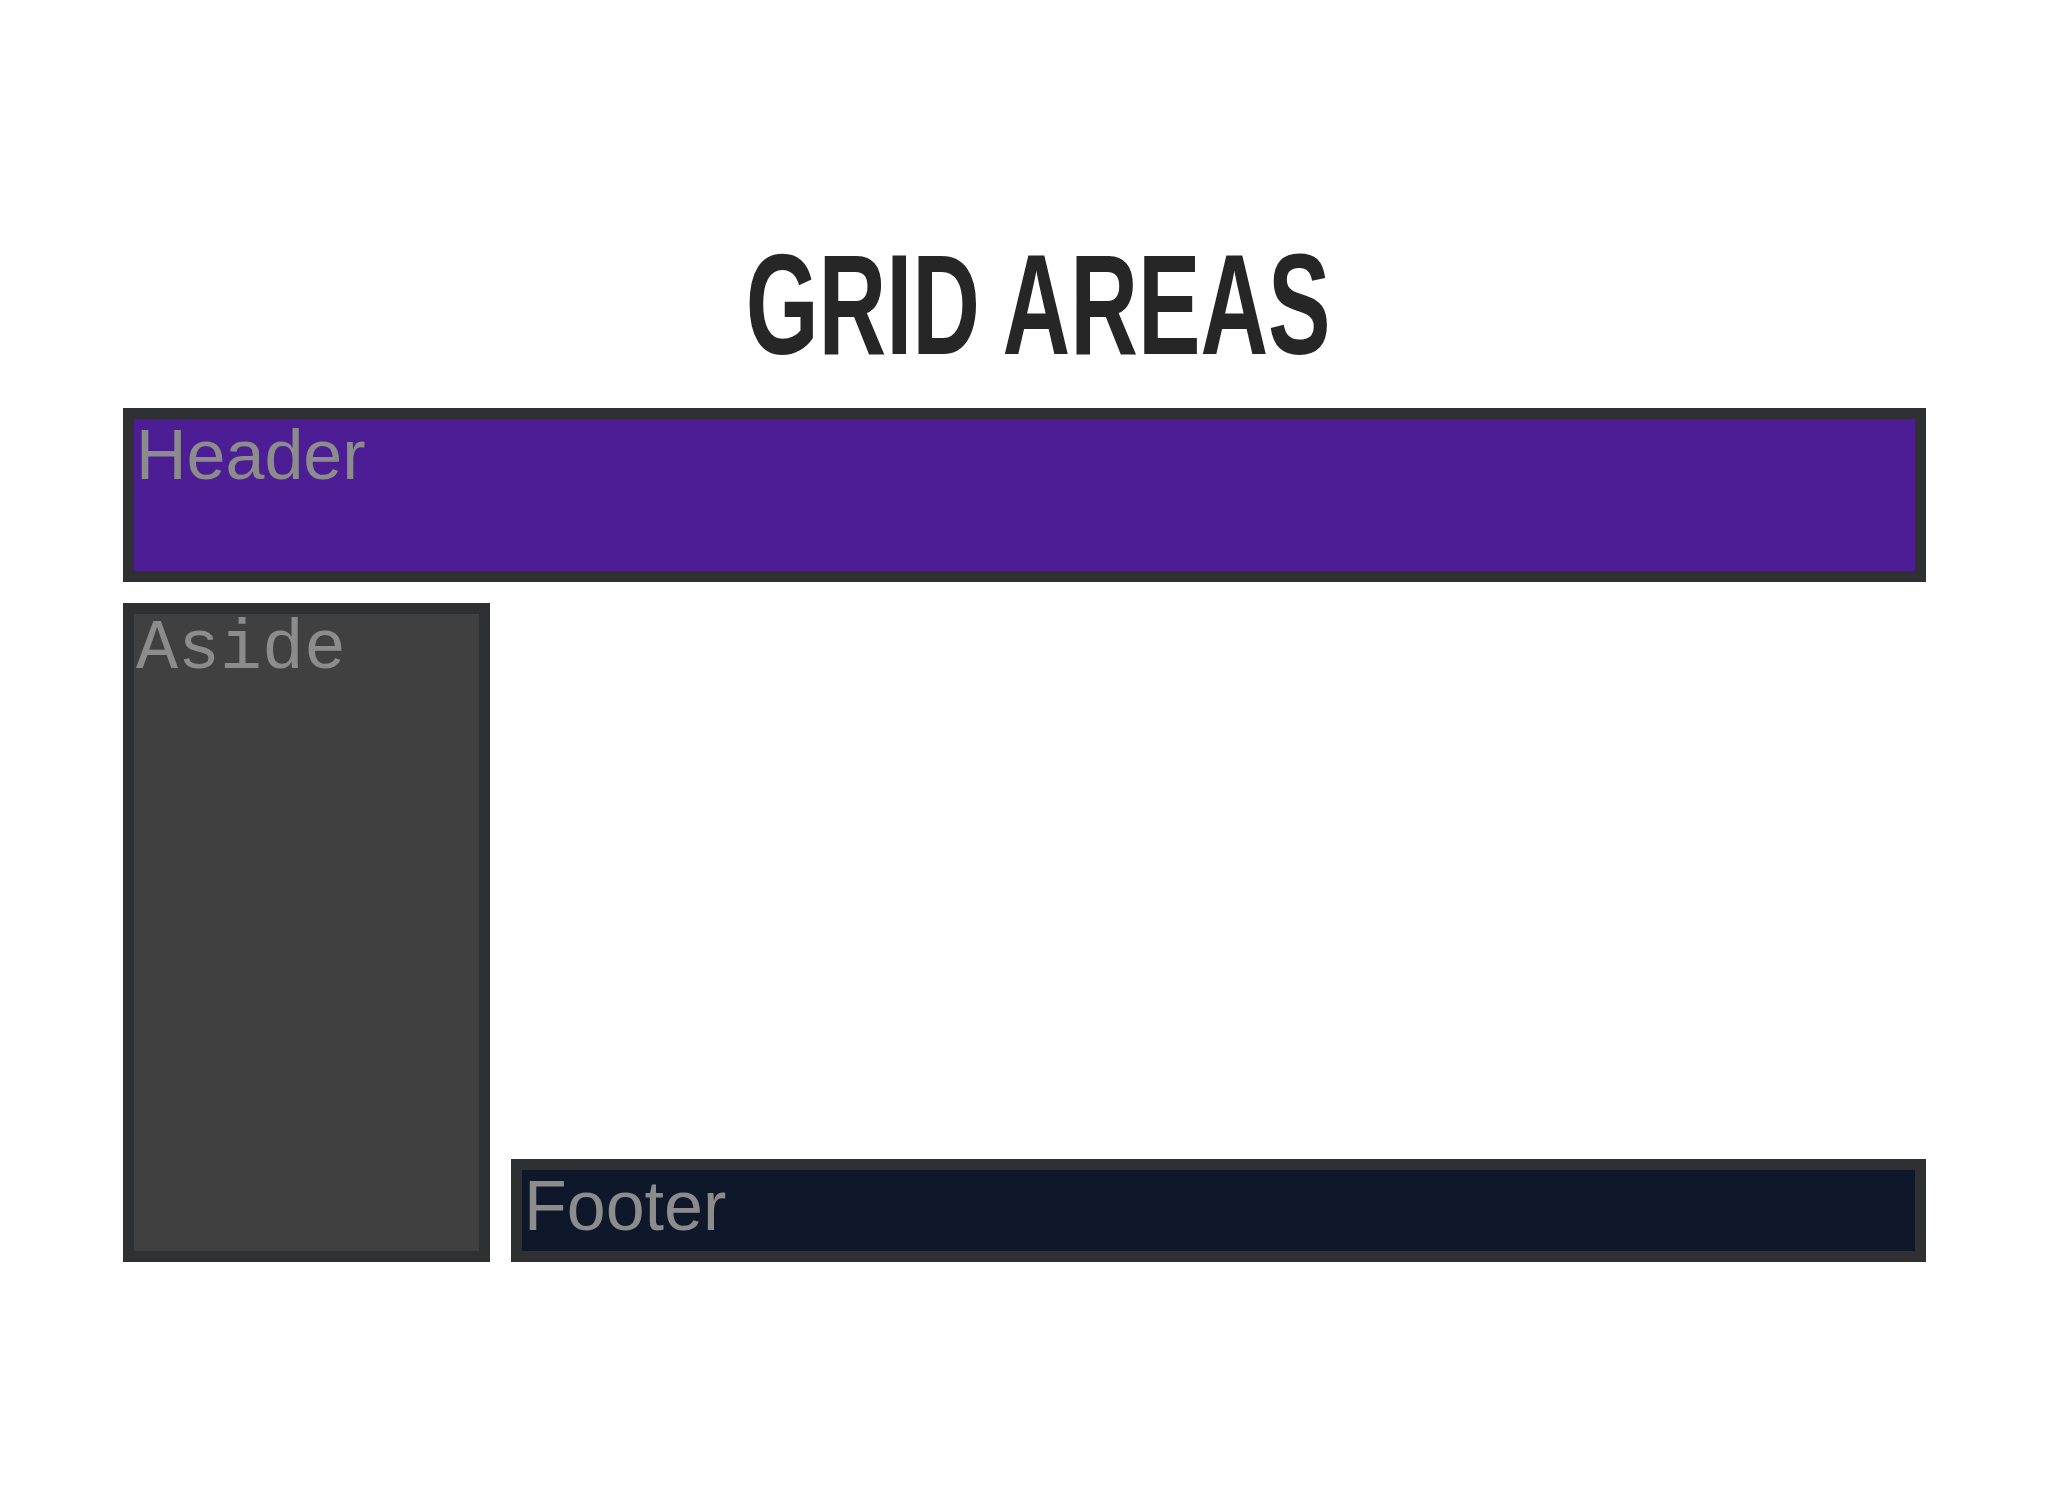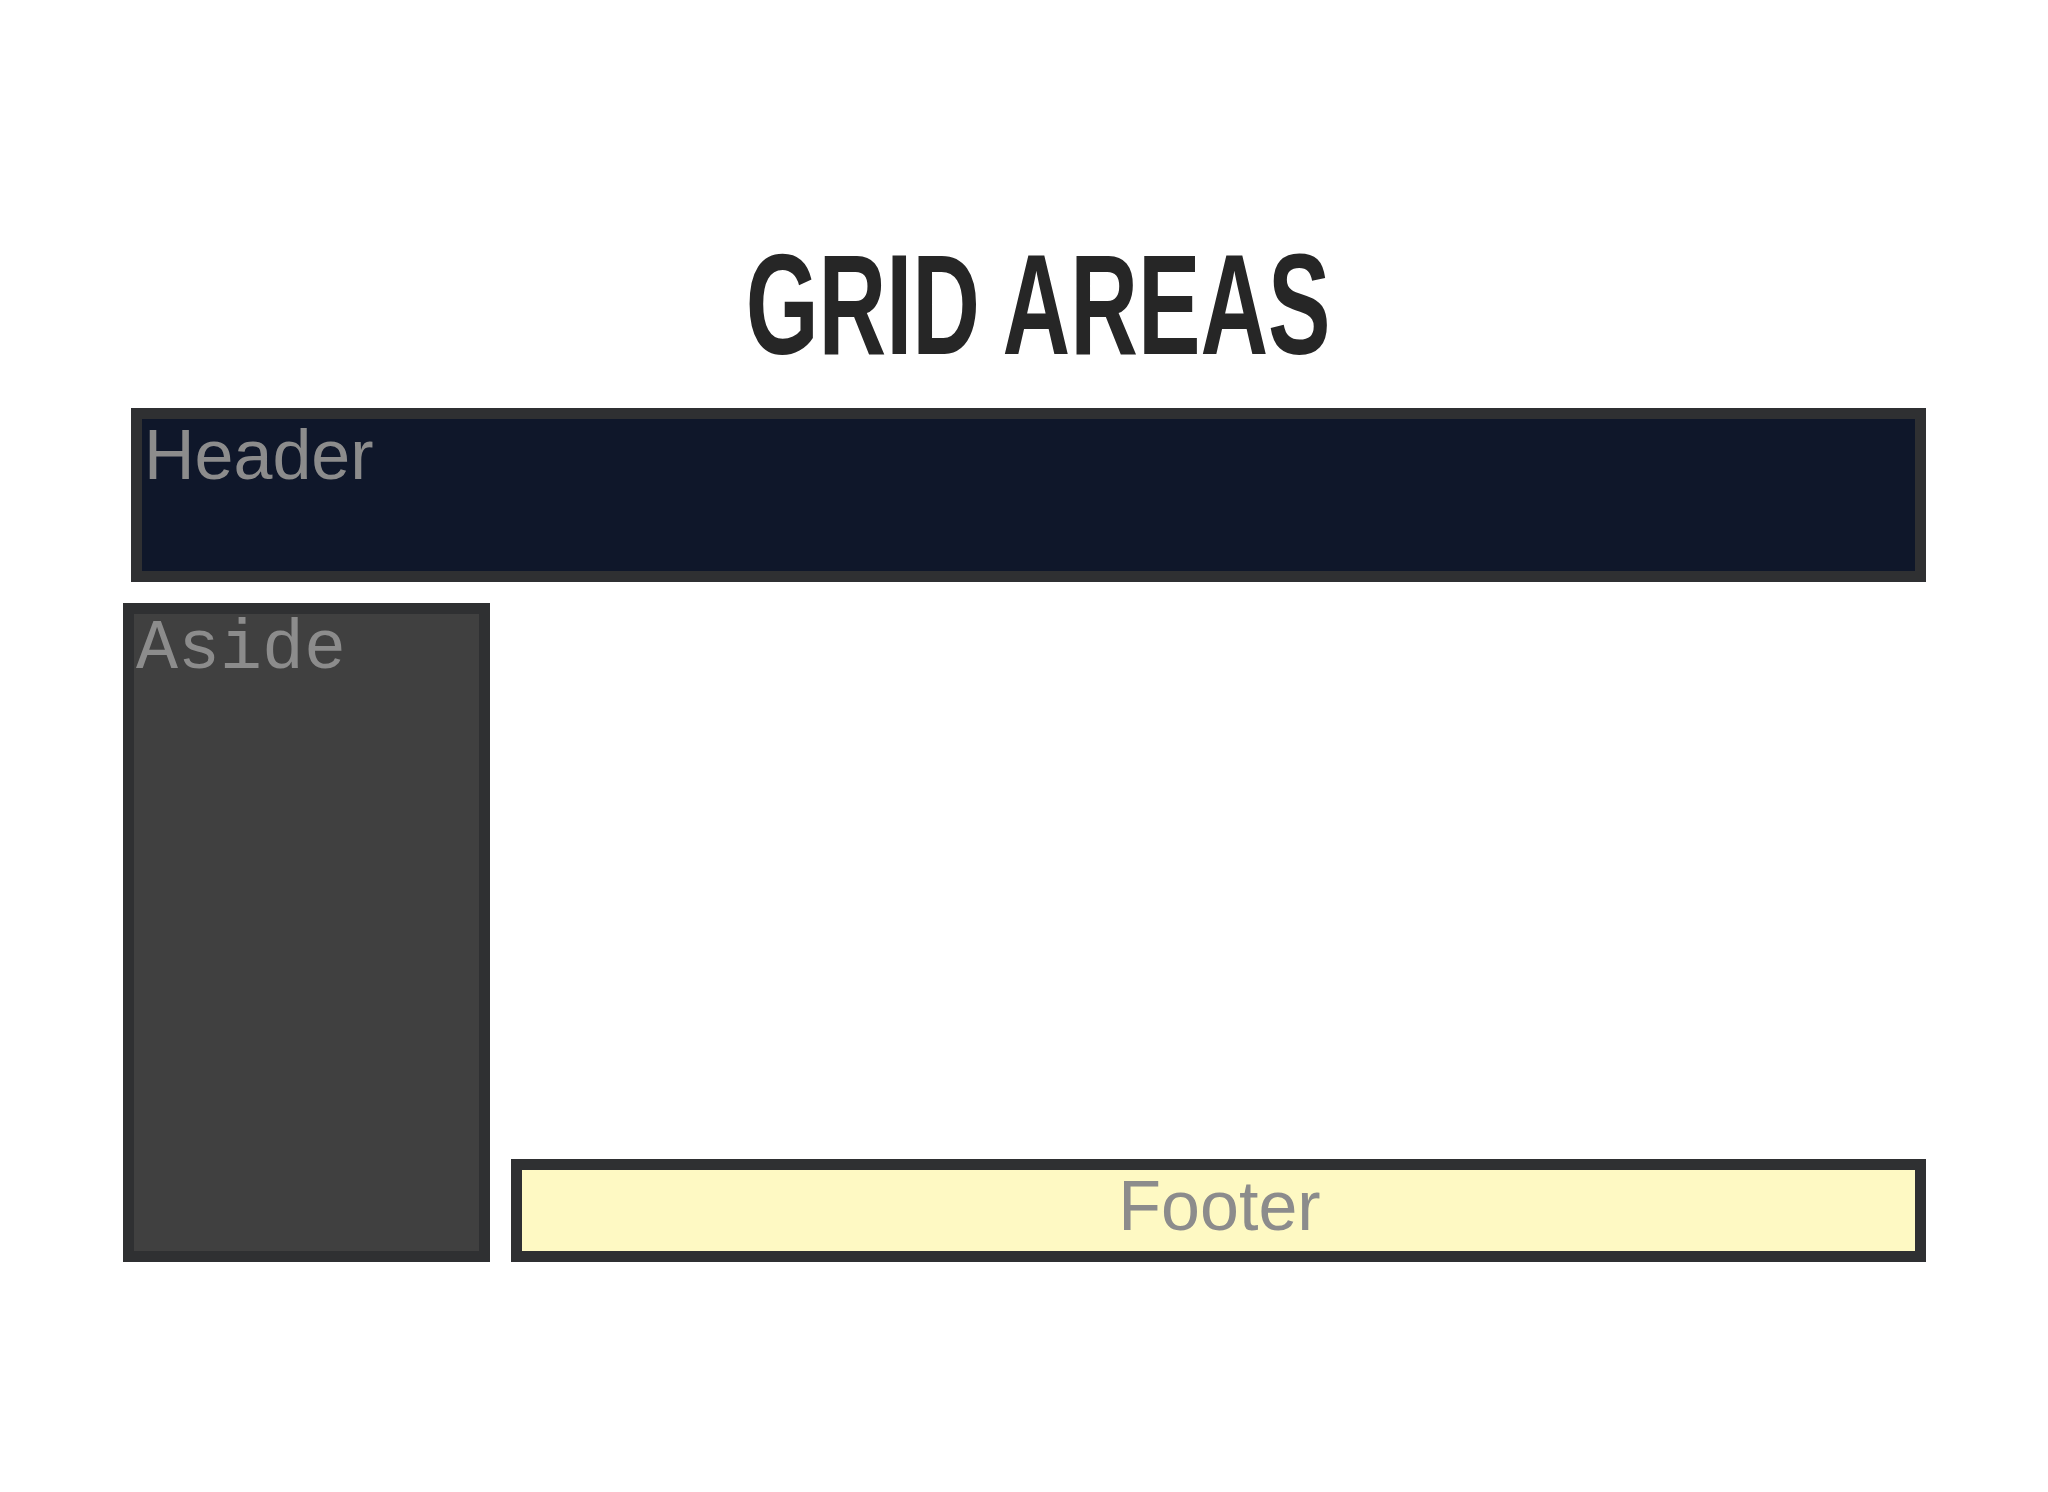--- a/index.html
+++ b/index.html
@@ -70,27 +70,27 @@
 <body>
 
 <div class="canvas">
 
   <h1 class="title">
     <span class="title-inner">GRID AREAS</span>
   </h1>
 
   <div class="grid">
 
-    <div class="area area-header" style="background-color: #0f172a; margin-left: 8px;">
+    <div class="area area-header" style="background-color: #4c1d95;">
       <span class="area-label">Header</span>
     </div>
 
     <div class="area area-aside" style="background-color: #404040; font-family: Liberation Mono, monospace;">
       <span class="area-label">Aside</span>
     </div>
 
 
-    <div class="area area-footer" style="background-color: #fef9c3; text-align: center;">
+    <div class="area area-footer" style="background-color: #0f172a;">
       <span class="area-label">Footer</span>
     </div>
 
   </div>
 </div>
 
 </body></html>

